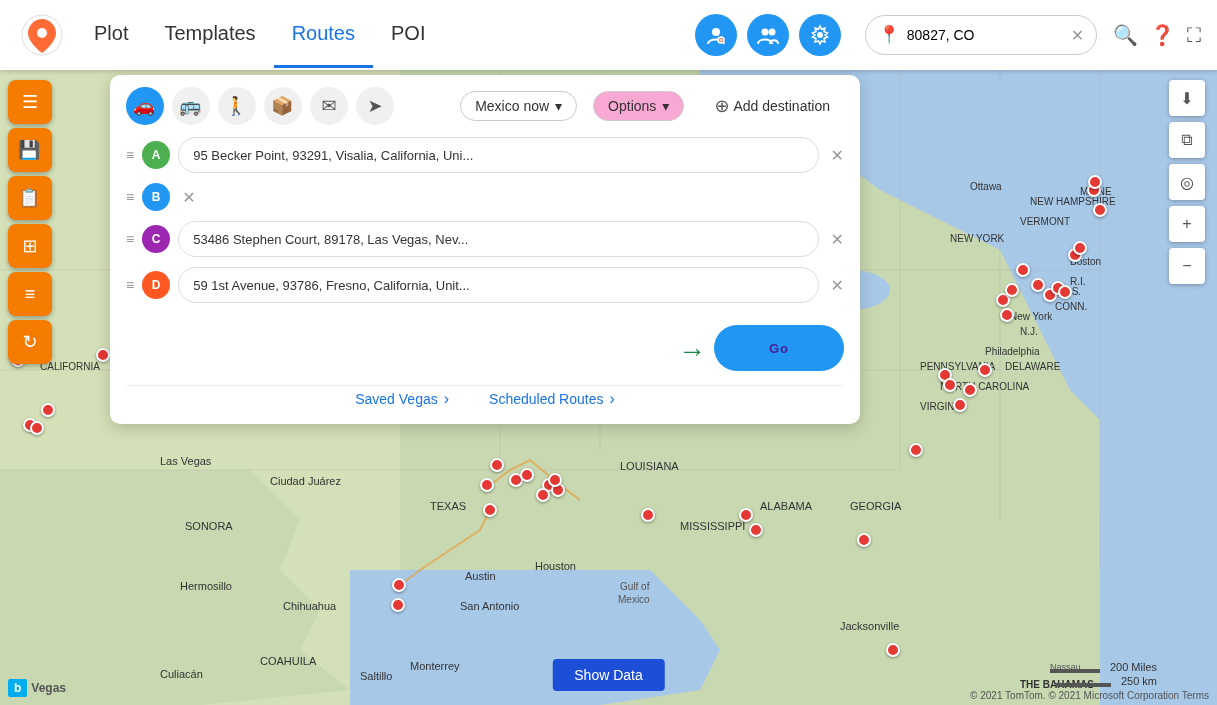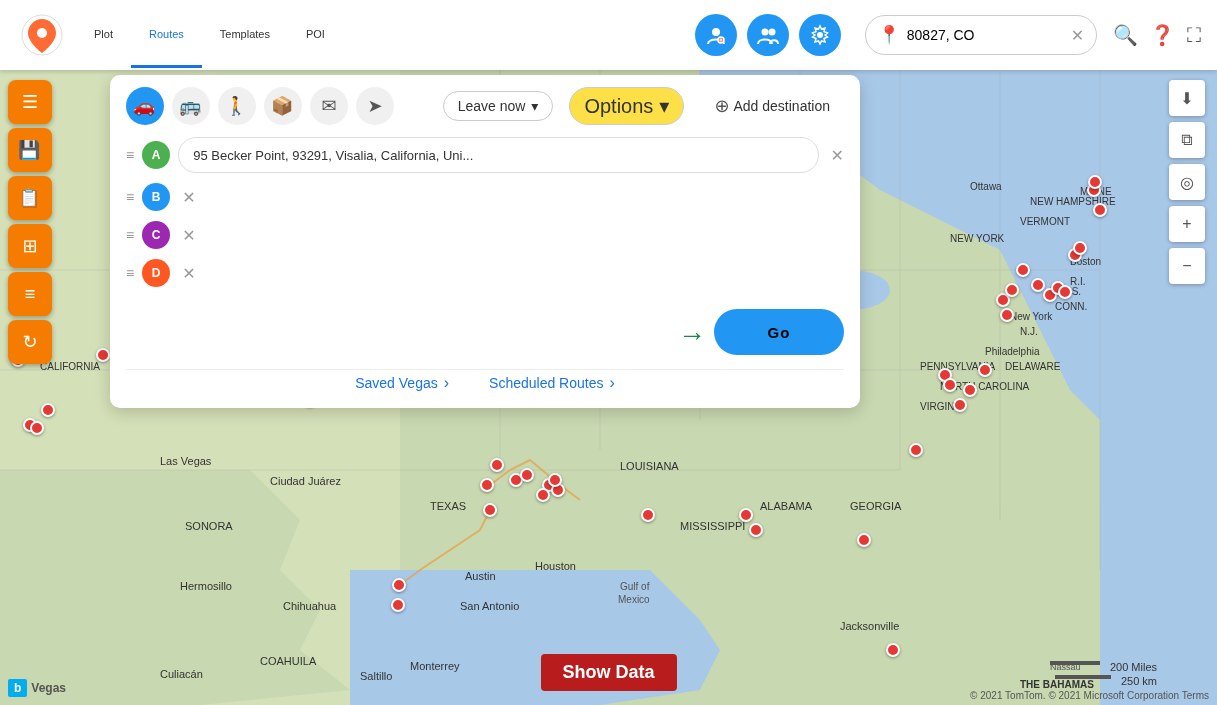--- a/index.html
+++ b/index.html
@@ -9,21 +9,21 @@
     .topnav {
       position: absolute; top: 0; left: 0; right: 0; height: 70px;
       background: #fff; display: flex; align-items: center; z-index: 100;
       box-shadow: 0 2px 4px rgba(0,0,0,0.15); padding: 0 16px; gap: 8px;
     }
     .logo-wrap { width: 52px; height: 52px; display: flex; align-items: center; justify-content: center; }
     .logo-svg { width: 44px; height: 44px; }
     .nav-links { display: flex; align-items: center; gap: 0; }
     .nav-item {
       padding: 0 18px; height: 65px; display: flex; align-items: center;
-      font-size: 11px; color: #333; cursor: pointer; font-weight: 500;
+      font-size: 20px; color: #333; cursor: pointer; font-weight: 500;
       border-bottom: 3px solid transparent; position: relative; text-align: right;
     }
     .nav-item.active { color: #1a73e8; border-bottom: 3px solid #1a73e8; }
     .nav-spacer { flex: 1; }
     .nav-icons { display: flex; align-items: center; gap: 10px; margin-right: 16px; }
     .nav-icon-btn {
       width: 42px; height: 42px; border-radius: 50%; background: #2196f3;
       display: flex; align-items: center; justify-content: center; cursor: pointer;
       color: #fff; font-size: 18px;
     }
@@ -85,21 +85,21 @@
       border: none;
     }
     .transport-btn.active { background: #2196f3; color: #fff; }
     .transport-spacer { flex: 1; }
     .leave-now-btn {
       display: flex; align-items: center; gap: 6px; border: 1px solid #ccc; border-radius: 20px;
       padding: 6px 14px; cursor: pointer; font-size: 14px; color: #333; background: #fff;
     }
     .options-btn {
       display: flex; align-items: center; gap: 6px; border: 1px solid #ccc; border-radius: 20px;
-      padding: 6px 14px; cursor: pointer; font-size: 20px; color: #333; background: #fde047; margin-left: 8px;
+      padding: 6px 14px; cursor: pointer; font-size: 14px; color: #333; background: #f9a8d4; margin-left: 8px;
     }
     .add-dest-btn {
       display: flex; align-items: center; gap: 4px; color: #333; font-size: 14px;
       cursor: pointer; padding: 6px 14px; margin-left: 8px;
     }
 
     
     .waypoints-scroll { max-height: 220px; overflow-y: auto; margin-bottom: 12px; }
     .waypoints-scroll::-webkit-scrollbar { width: 8px; }
     .waypoints-scroll::-webkit-scrollbar-thumb { background: #ccc; border-radius: 4px; }
@@ -118,22 +118,22 @@
       padding: 0 14px; font-size: 13px; outline: none; color: #333;
     }
     .wp-clear { color: #999; cursor: pointer; font-size: 16px; margin-left: 4px; }
 
     
     .go-row {
       display: flex; align-items: center; justify-content: flex-end; margin-bottom: 14px;
     }
     .go-arrow { color: #1a8a4a; font-size: 28px; margin-right: 8px; }
     .go-btn {
-      background: #2196f3; color: #000000; border: none; border-radius: 24px;
-      width: 130px; height: 46px; font-size: 15px; font-weight: bold;
+      background: #2196f3; color: #4c1d95; border: none; border-radius: 24px;
+      width: 130px; height: 46px; font-size: 13px; font-weight: bold;
       cursor: pointer; letter-spacing: 1px;
     }
 
     
     .routes-links {
       display: flex; align-items: center; justify-content: center; gap: 40px; padding-top: 4px;
       border-top: 1px solid #eee;
     }
     .routes-link {
       display: flex; align-items: center; gap: 6px; color: #1a73e8;
@@ -159,49 +159,49 @@
     .map-copyright {
       position: absolute; bottom: 4px; right: 8px; font-size: 10px; color: #555; z-index: 150;
     }
 
     
     .map-scale {
       position: absolute; bottom: 18px; right: 60px; z-index: 150;
       display: flex; flex-direction: column; align-items: flex-end; gap: 2px;
     }
     .scale-bar {
-      display: flex; align-items: flex-start; gap: 10px; font-size: 11px; color: #333;
+      display: flex; align-items: flex-end; gap: 10px; font-size: 11px; color: #333;
     }
     .scale-line {
       height: 4px; background: #555; display: inline-block;
     }
 
     
     .show-data-btn {
       position: absolute; bottom: 14px; left: 50%; transform: translateX(-50%);
-      background: #b91c1c; color: #fff; border: none; border-radius: 4px;
-      padding: 8px 22px; font-size: 18px; font-weight: bold; cursor: pointer; z-index: 200;
+      background: #1d4ed8; color: #fff; border: none; border-radius: 4px;
+      padding: 8px 22px; font-size: 14px; font-weight: normal; cursor: pointer; z-index: 200;
     }
   </style>
 </head>
 <body>
 
 <nav class="topnav">
   <div class="logo-wrap">
     <svg class="logo-svg" viewBox="0 0 44 44" xmlns="http://www.w3.org/2000/svg">
       <circle cx="22" cy="22" r="20" fill="#fff" stroke="#ddd" stroke-width="1"></circle>
       <path d="M22 6 C14 6 8 13 8 20 C8 30 22 40 22 40 C22 40 36 30 36 20 C36 13 30 6 22 6Z" fill="#ff6b35"></path>
       <circle cx="22" cy="20" r="5" fill="#fff"></circle>
     </svg>
   </div>
 
   <div class="nav-links">
     <div class="nav-item">Plot</div>
+    <div class="nav-item">Templates</div>
     <div class="nav-item active">Routes</div>
-    <div class="nav-item">Templates</div>
     <div class="nav-item">POI</div>
   </div>
 
   <div class="nav-spacer"></div>
 
   <div class="nav-icons">
     <div class="nav-icon-btn">
       <svg width="22" height="22" viewBox="0 0 22 22" fill="none" xmlns="http://www.w3.org/2000/svg">
         <circle cx="11" cy="8" r="4" fill="white"></circle>
         <path d="M3 20 C3 14 19 14 19 20" stroke="white" stroke-width="2" fill="none"></path>
@@ -391,21 +391,21 @@
 
   <div class="transport-row">
     <button class="transport-btn active">🚗</button>
     <button class="transport-btn">🚌</button>
     <button class="transport-btn">🚶</button>
     <button class="transport-btn">📦</button>
     <button class="transport-btn">✉</button>
     <button class="transport-btn">➤</button>
     <div class="transport-spacer"></div>
     <div class="leave-now-btn">
-      <span>Leave now</span>
+      <span>Mexico now</span>
       <span>▾</span>
     </div>
     <div class="options-btn">
       <span>Options</span>
       <span>▾</span>
     </div>
     <div class="add-dest-btn">
       <span style="font-size:18px;color:#555;">⊕</span>
       <span>Add destination</span>
     </div>
@@ -419,25 +419,27 @@
       <span class="wp-clear">✕</span>
     </div>
     <div class="waypoint-row">
       <span class="drag-handle">≡</span>
       <div class="wp-badge" style="background:#2196f3;">B</div>
       <span class="wp-clear">✕</span>
     </div>
     <div class="waypoint-row">
       <span class="drag-handle">≡</span>
       <div class="wp-badge" style="background:#9c27b0;">C</div>
+      <input class="wp-input" type="text" value="53486 Stephen Court, 89178, Las Vegas, Nev..." style="">
       <span class="wp-clear">✕</span>
     </div>
     <div class="waypoint-row">
       <span class="drag-handle">≡</span>
       <div class="wp-badge" style="background:#ff5722;">D</div>
+      <input class="wp-input" type="text" value="59 1st Avenue, 93786, Fresno, California, Unit..." style="">
       <span class="wp-clear">✕</span>
     </div>
   </div>
 
   <div class="go-row">
     <span class="go-arrow">→</span>
     <button class="go-btn">Go</button>
   </div>
 
   <div class="routes-links">

